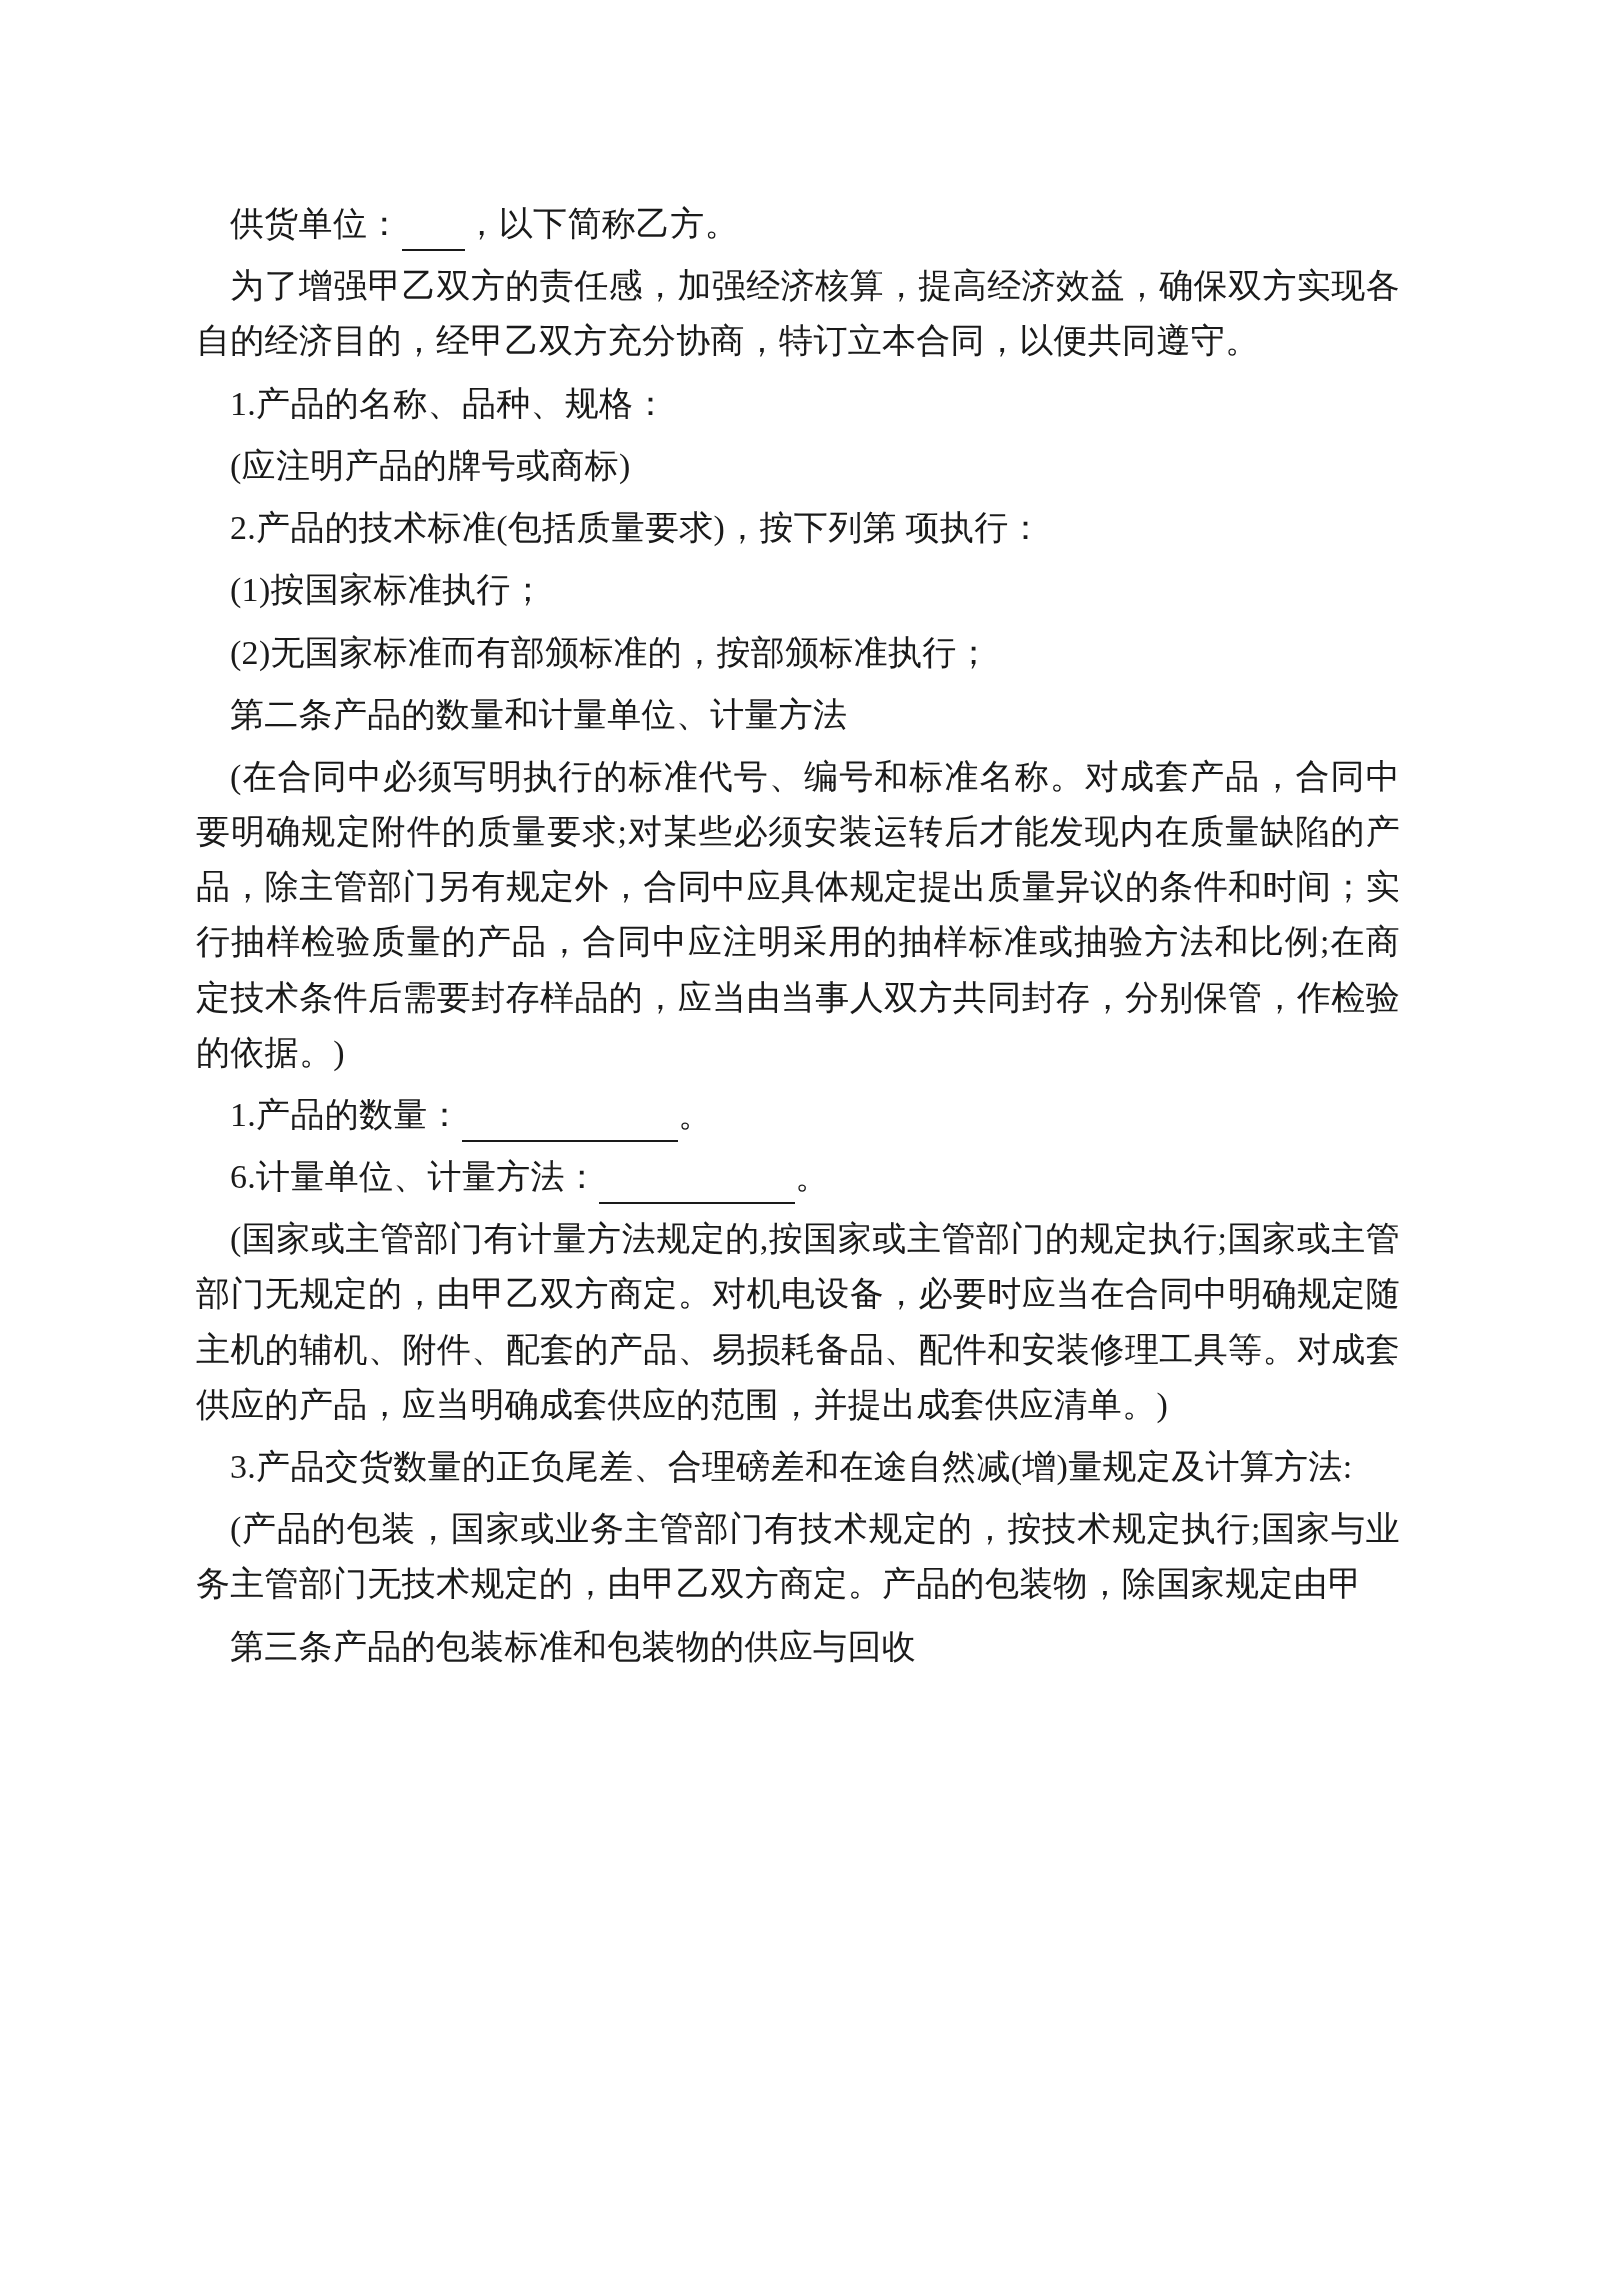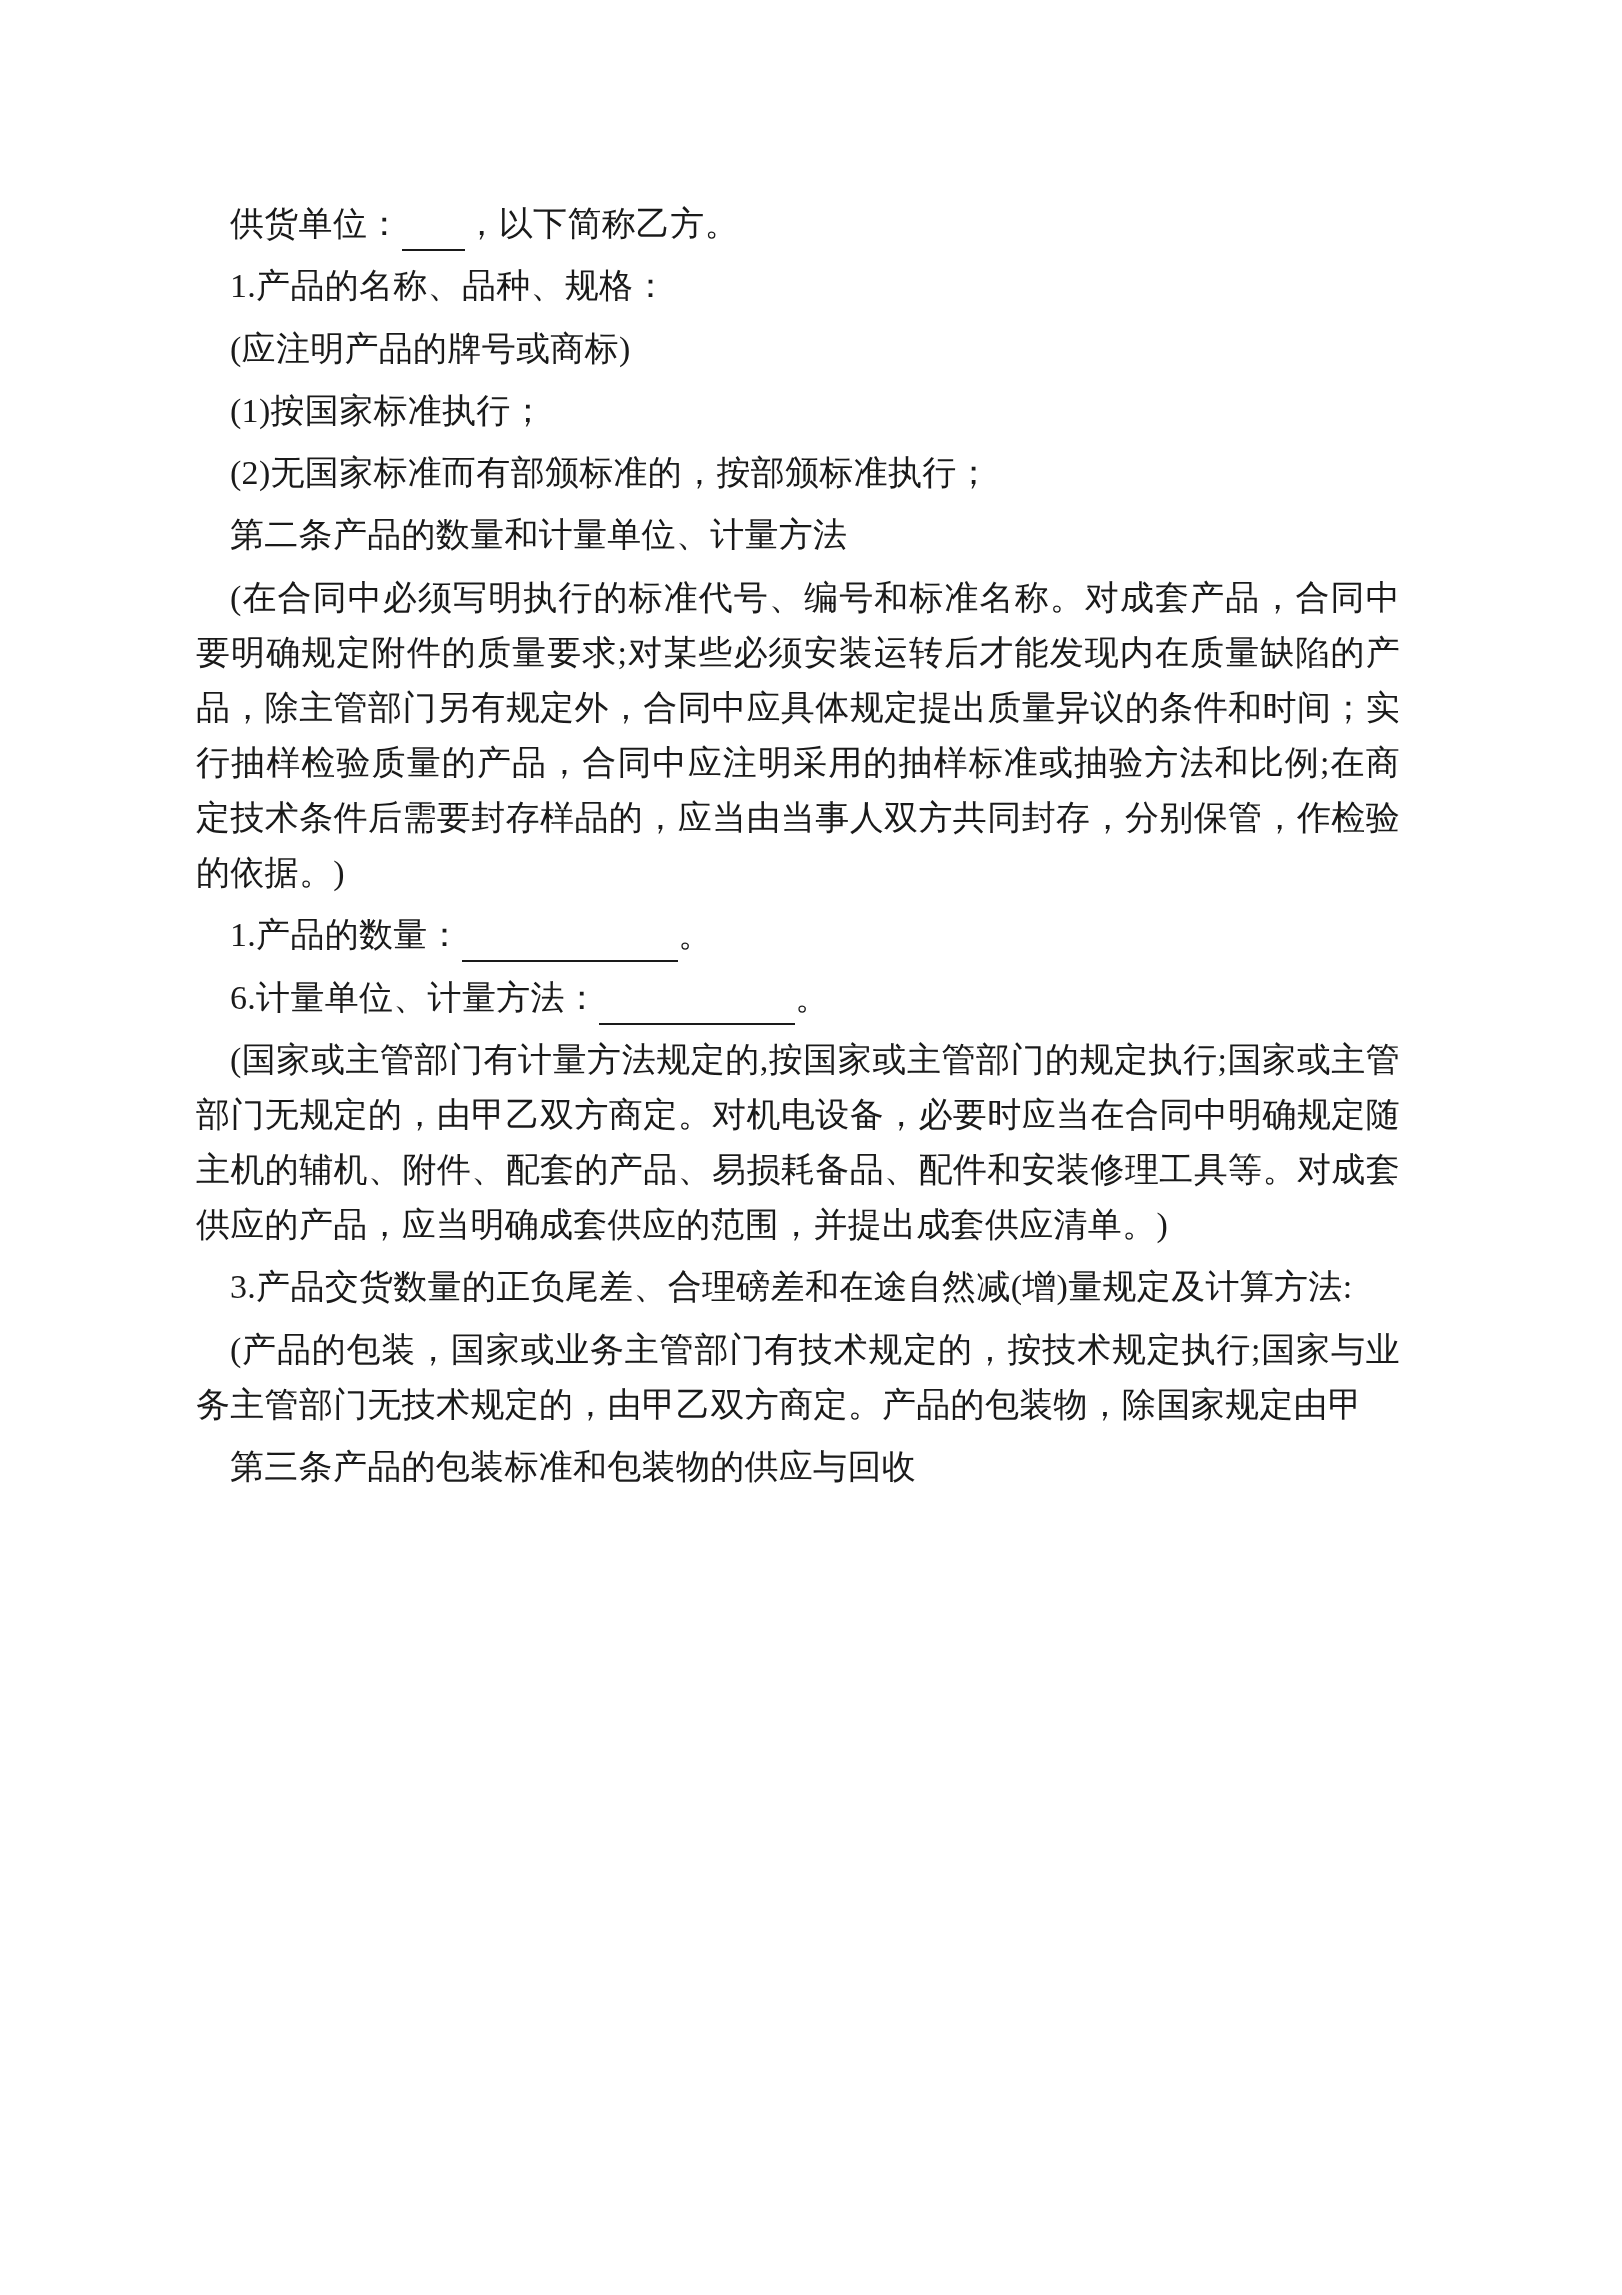--- a/index.html
+++ b/index.html
@@ -65,26 +65,28 @@
 </head>
 <body>
 
 <div class="page">
   <div class="doc-body">
 
     <p class="para indent">
       <span>供货单位：</span><span class="blank-short"></span><span>，以下简称乙方。</span>
     </p>
 
+    <p class="para indent">为了增强甲乙双方的责任感，加强经济核算，提高经济效益，确保双方实现各自的经济目的，经甲乙双方充分协商，特订立本合同，以便共同遵守。</p>
 
 
     <p class="para indent">1.产品的名称、品种、规格：</p>
 
     <p class="para indent">(应注明产品的牌号或商标)</p>
 
+    <p class="para indent">2.产品的技术标准(包括质量要求)，按下列第 项执行：</p>
 
     <p class="para indent">(1)按国家标准执行；</p>
 
     <p class="para indent">(2)无国家标准而有部颁标准的，按部颁标准执行；</p>
 
 
 
     <p class="para indent">第二条产品的数量和计量单位、计量方法</p>
 
     <p class="para indent">(在合同中必须写明执行的标准代号、编号和标准名称。对成套产品，合同中要明确规定附件的质量要求;对某些必须安装运转后才能发现内在质量缺陷的产品，除主管部门另有规定外，合同中应具体规定提出质量异议的条件和时间；实行抽样检验质量的产品，合同中应注明采用的抽样标准或抽验方法和比例;在商定技术条件后需要封存样品的，应当由当事人双方共同封存，分别保管，作检验的依据。)</p>

